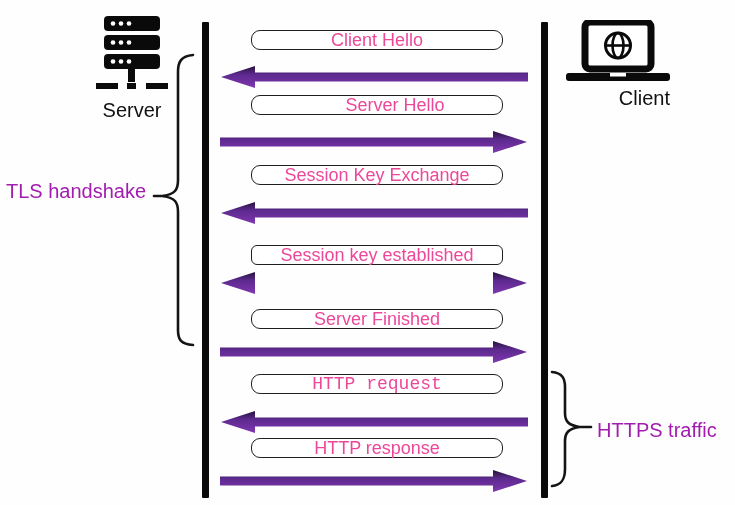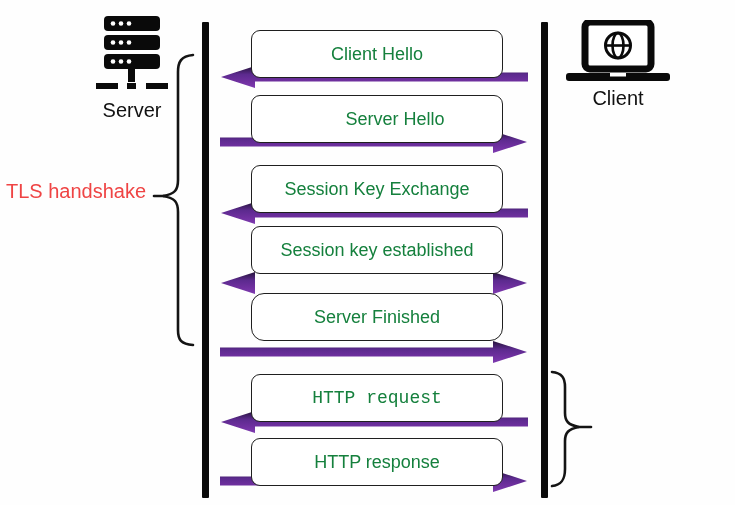--- a/index.html
+++ b/index.html
@@ -6,29 +6,29 @@
   .canvas{
     position:relative;width:735px;height:505px;background:#fefefdff;
     background:#fefefe;overflow:hidden;
     font-family:"Liberation Sans", sans-serif;
     -webkit-font-smoothing:antialiased;
   }
   .lifeline{position:absolute;top:22px;width:7px;height:476px;background:#0a0a0a;border-radius:1px;}
   .lifeline-server{left:202px;}
   .lifeline-client{left:541px;}
   .msg-box{
-    position:absolute;left:251px;width:252px;height:48px;box-sizing:border-box;
+    position:absolute;left:251px;width:252px;height:20px;box-sizing:border-box;
     background:#ffffff;border:1.6px solid #1f1f1f;border-radius:9px;
     display:flex;align-items:center;justify-content:center;
-    font-size:18px;color:#15803d;z-index:2;white-space:nowrap;
+    font-size:18px;color:#ec4899;z-index:2;white-space:nowrap;
   }
   .msg-arrow{position:absolute;left:219px;width:310px;height:26px;z-index:1;display:block;}
   .actor{position:absolute;display:block;}
   .actor-label{position:absolute;text-align:center;font-size:20px;color:#111;}
-  .group-label{position:absolute;font-size:20px;color:#ef4444;white-space:nowrap;z-index:3;}
+  .group-label{position:absolute;font-size:20px;color:#a21caf;white-space:nowrap;z-index:3;}
   .brace{position:absolute;overflow:visible;}
   .brace path{fill:none;stroke:#141414;stroke-width:2.6;stroke-linecap:round;}
 </style>
 </head>
 <body>
 
 <div class="canvas">
 
   <svg class="actor" style="left:94px;top:16px;" width="76" height="80" viewBox="0 0 76 80">
     <rect x="10" y="0" width="56" height="15" rx="4" fill="#0a0a0a"></rect>
@@ -51,35 +51,36 @@
   <div class="actor-label" style="left:94px;top:99px;width:76px;">Server</div>
 
   <svg class="actor" style="left:566px;top:20px;" width="104" height="64" viewBox="0 0 104 64">
     <rect x="19" y="2" width="66" height="47" rx="5" fill="#ffffff" stroke="#0a0a0a" stroke-width="7"></rect>
     <circle cx="52" cy="25.5" r="12.5" fill="none" stroke="#0a0a0a" stroke-width="3"></circle>
     <ellipse cx="52" cy="25.5" rx="5.5" ry="12.5" fill="none" stroke="#0a0a0a" stroke-width="2.6"></ellipse>
     <line x1="39.5" y1="25.5" x2="64.5" y2="25.5" stroke="#0a0a0a" stroke-width="2.6"></line>
     <rect x="0" y="53" width="104" height="8" rx="3" fill="#0a0a0a"></rect>
     <rect x="44" y="53" width="16" height="3.5" fill="#ffffff"></rect>
   </svg>
-  <div class="actor-label" style="left:566px;top:87px;width:104px;">Client</div>
+  <div class="actor-label" style="left:566px;top:87px;width:104px;text-align:right;">Client</div>
 
   <div class="lifeline lifeline-server"></div>
   <div class="lifeline lifeline-client"></div>
 
   <svg class="brace" style="left:153px;top:52px;" width="44" height="296" viewBox="0 0 44 296">
     <path d="M 40 3 C 28 4 25 10 25 20 L 25 128 C 25 138 22 142 10 144 C 22 146 25 150 25 160 L 25 278 C 25 288 28 292 40 293"></path>
     <path d="M 1 144 L 11 144"></path>
   </svg>
   <div class="group-label" style="left:6px;top:180px;">TLS handshake</div>
 
   <svg class="brace" style="left:549px;top:369px;" width="48" height="124" viewBox="0 0 48 124">
     <path d="M 3 3 C 13 4 16 9 16 18 L 16 44 C 16 52 19 56 30 58 C 19 60 16 64 16 72 L 16 100 C 16 110 13 116 3 117"></path>
     <path d="M 30 58 L 42 58"></path>
   </svg>
+  <div class="group-label" style="left:597px;top:419px;">HTTPS traffic</div>
 
   <div id="messages">
       <div class="msg-box" style="top: 30px;">
         <span>Client Hello</span>
       </div>
       <svg class="msg-arrow" style="top:64px" viewBox="0 0 310 26">
         <defs>
           <linearGradient id="arrowGrad0" x1="0" y1="0" x2="0" y2="1">
             <stop offset="0" stop-color="#241238"></stop>
             <stop offset="0.38" stop-color="#5c2a8e"></stop>
@@ -110,37 +111,37 @@
         <defs>
           <linearGradient id="arrowGrad2" x1="0" y1="0" x2="0" y2="1">
             <stop offset="0" stop-color="#241238"></stop>
             <stop offset="0.38" stop-color="#5c2a8e"></stop>
             <stop offset="0.72" stop-color="#7030A0"></stop>
             <stop offset="1" stop-color="#7e3bb0"></stop>
           </linearGradient>
         </defs>
         <polygon points="2,13 36,2 36,8.5 309,8.5 309,17.5 36,17.5 36,24" fill="url(#arrowGrad2)"></polygon>
       </svg>
-      <div class="msg-box" style="top: 226px;">
+      <div class="msg-box" style="top: 245px; border-radius: 6px;">
         <span>Session key established</span>
       </div>
       <svg class="msg-arrow" style="top:270px" viewBox="0 0 310 26">
         <defs>
           <linearGradient id="arrowGrad3" x1="0" y1="0" x2="0" y2="1">
             <stop offset="0" stop-color="#241238"></stop>
             <stop offset="0.38" stop-color="#5c2a8e"></stop>
             <stop offset="0.72" stop-color="#7030A0"></stop>
             <stop offset="1" stop-color="#7e3bb0"></stop>
           </linearGradient>
         </defs>
         <polygon points="2,13 36,2 36,24" fill="url(#arrowGrad3)"></polygon>
         <polygon points="308,13 274,2 274,24" fill="url(#arrowGrad3)"></polygon>
         <line x1="33" y1="13" x2="277" y2="13" stroke="url(#arrowGrad3)" stroke-width="9" stroke-dasharray="15 9"></line>
       </svg>
-      <div class="msg-box" style="top: 293px; border-radius: 13px;">
+      <div class="msg-box" style="top: 309px;">
         <span>Server Finished</span>
       </div>
       <svg class="msg-arrow" style="top:339px" viewBox="0 0 310 26">
         <defs>
           <linearGradient id="arrowGrad4" x1="0" y1="0" x2="0" y2="1">
             <stop offset="0" stop-color="#241238"></stop>
             <stop offset="0.38" stop-color="#5c2a8e"></stop>
             <stop offset="0.72" stop-color="#7030A0"></stop>
             <stop offset="1" stop-color="#7e3bb0"></stop>
           </linearGradient>

